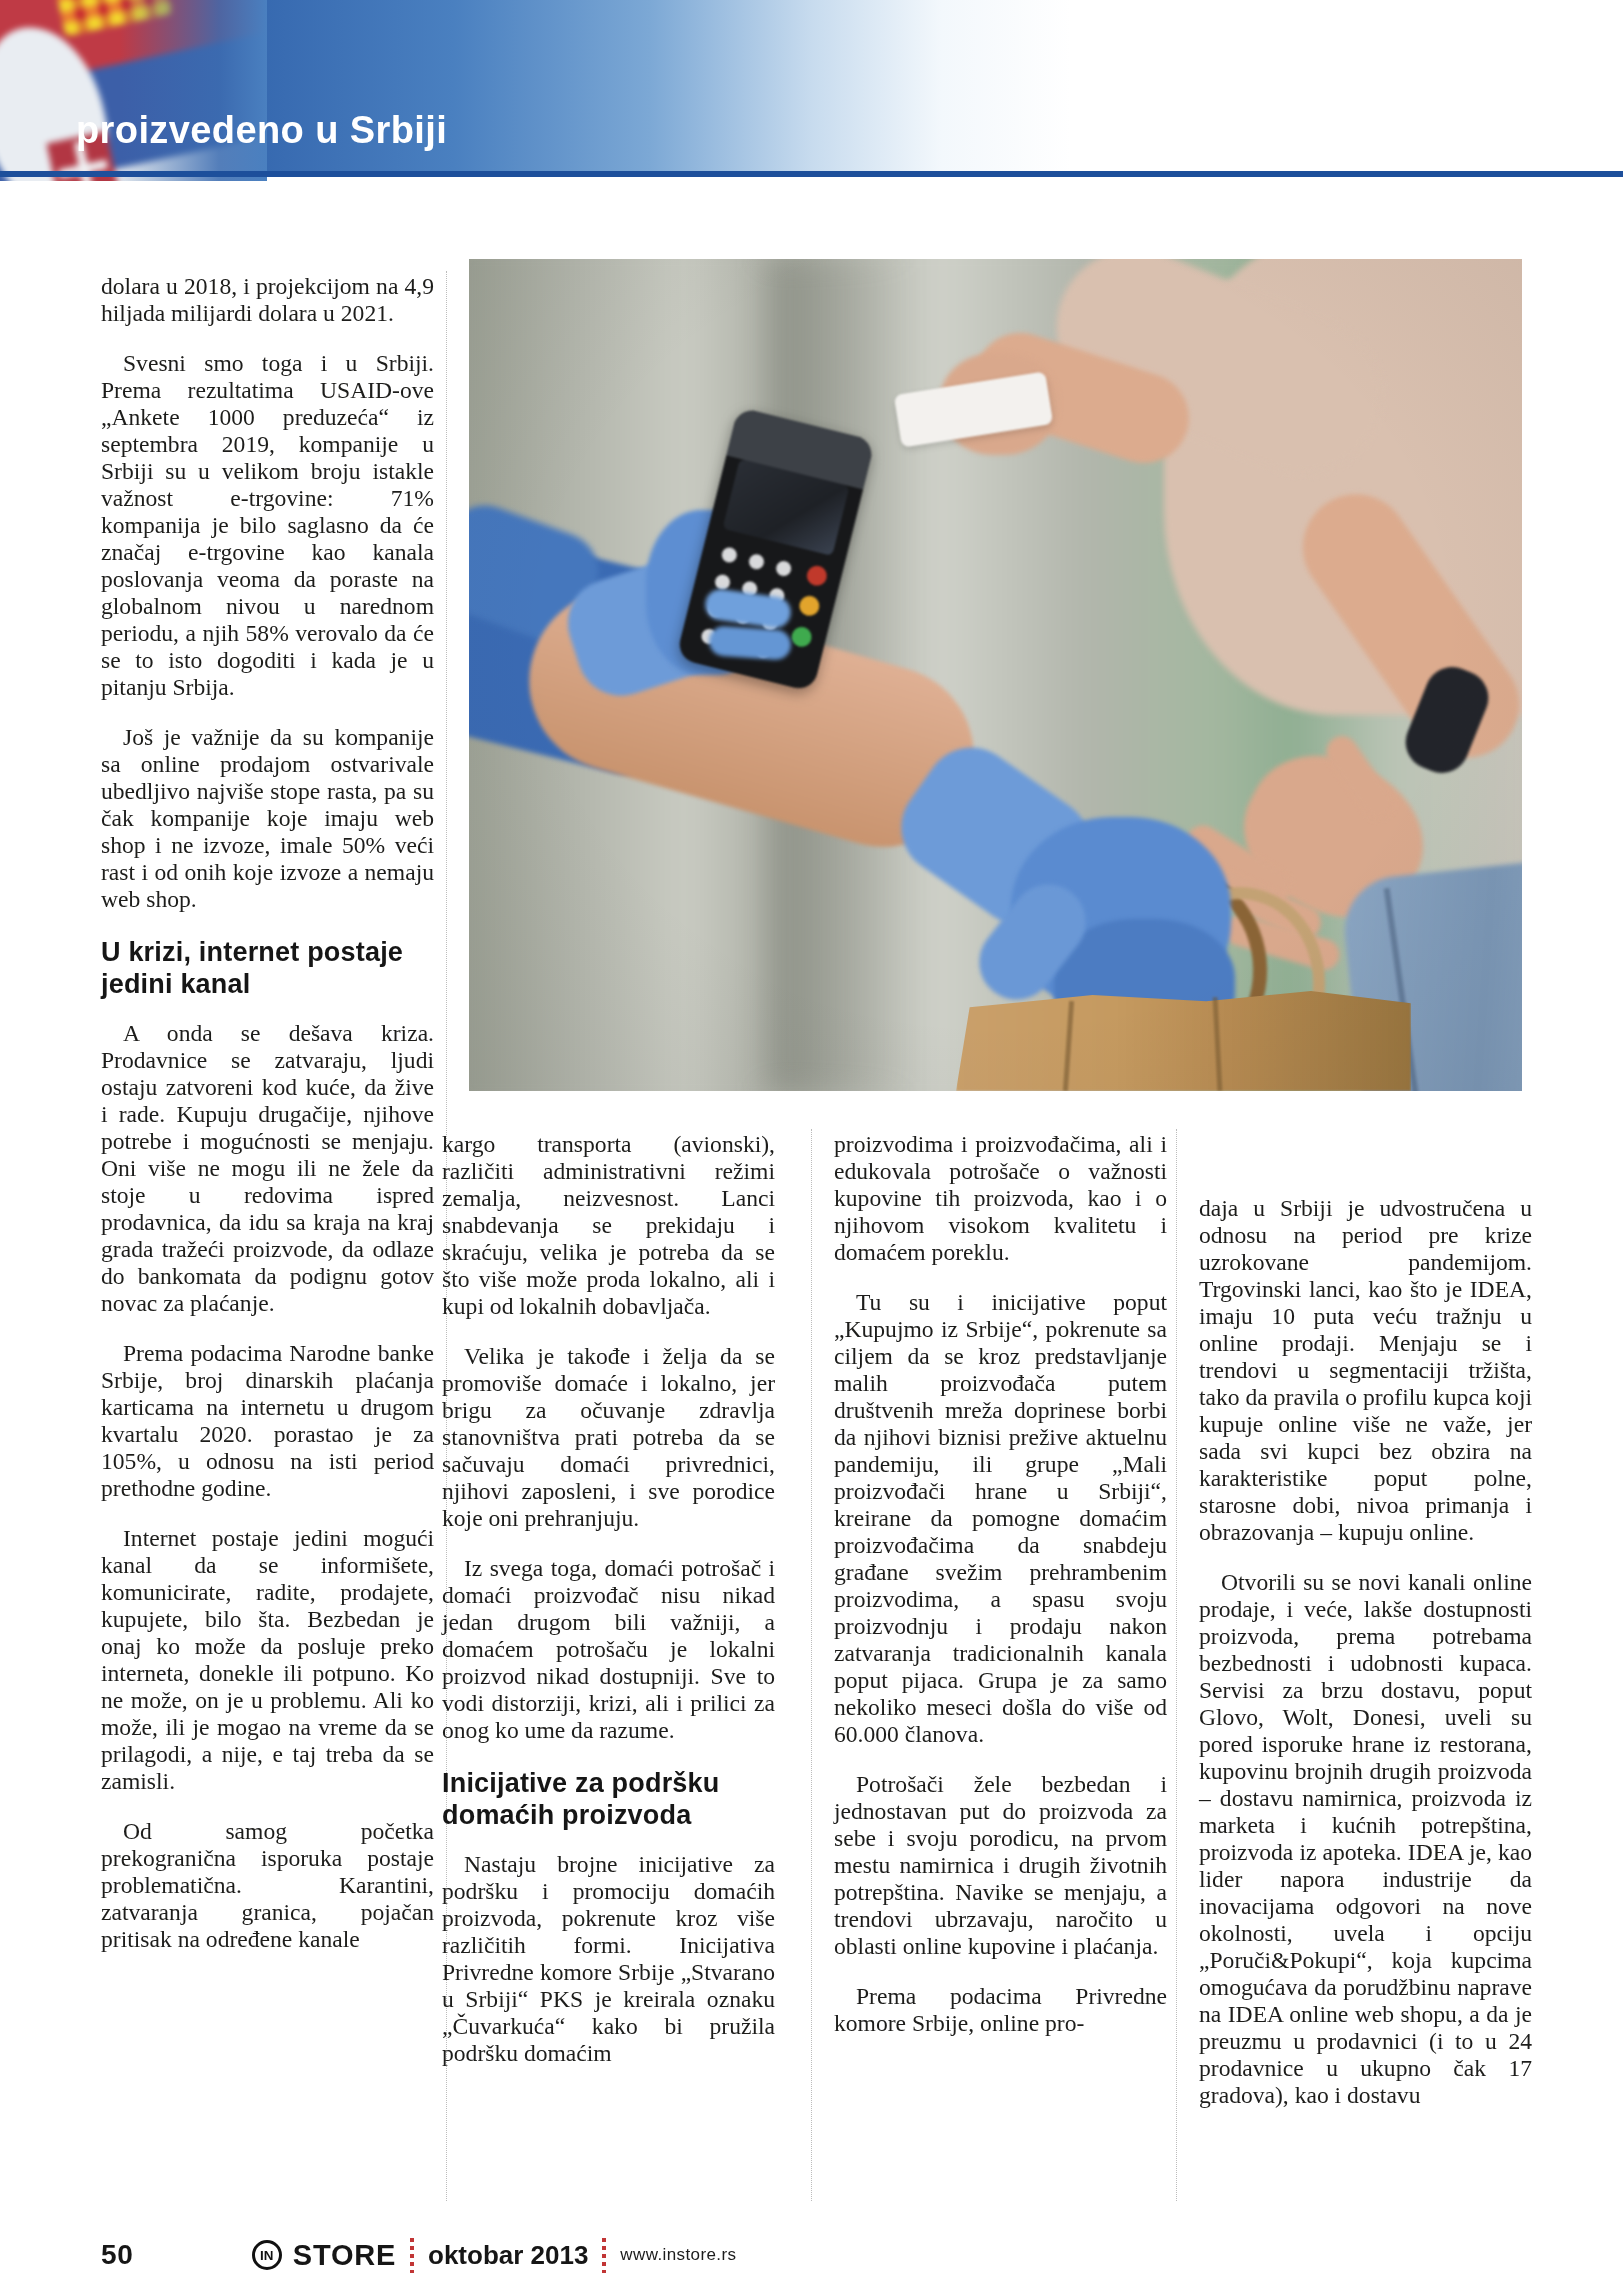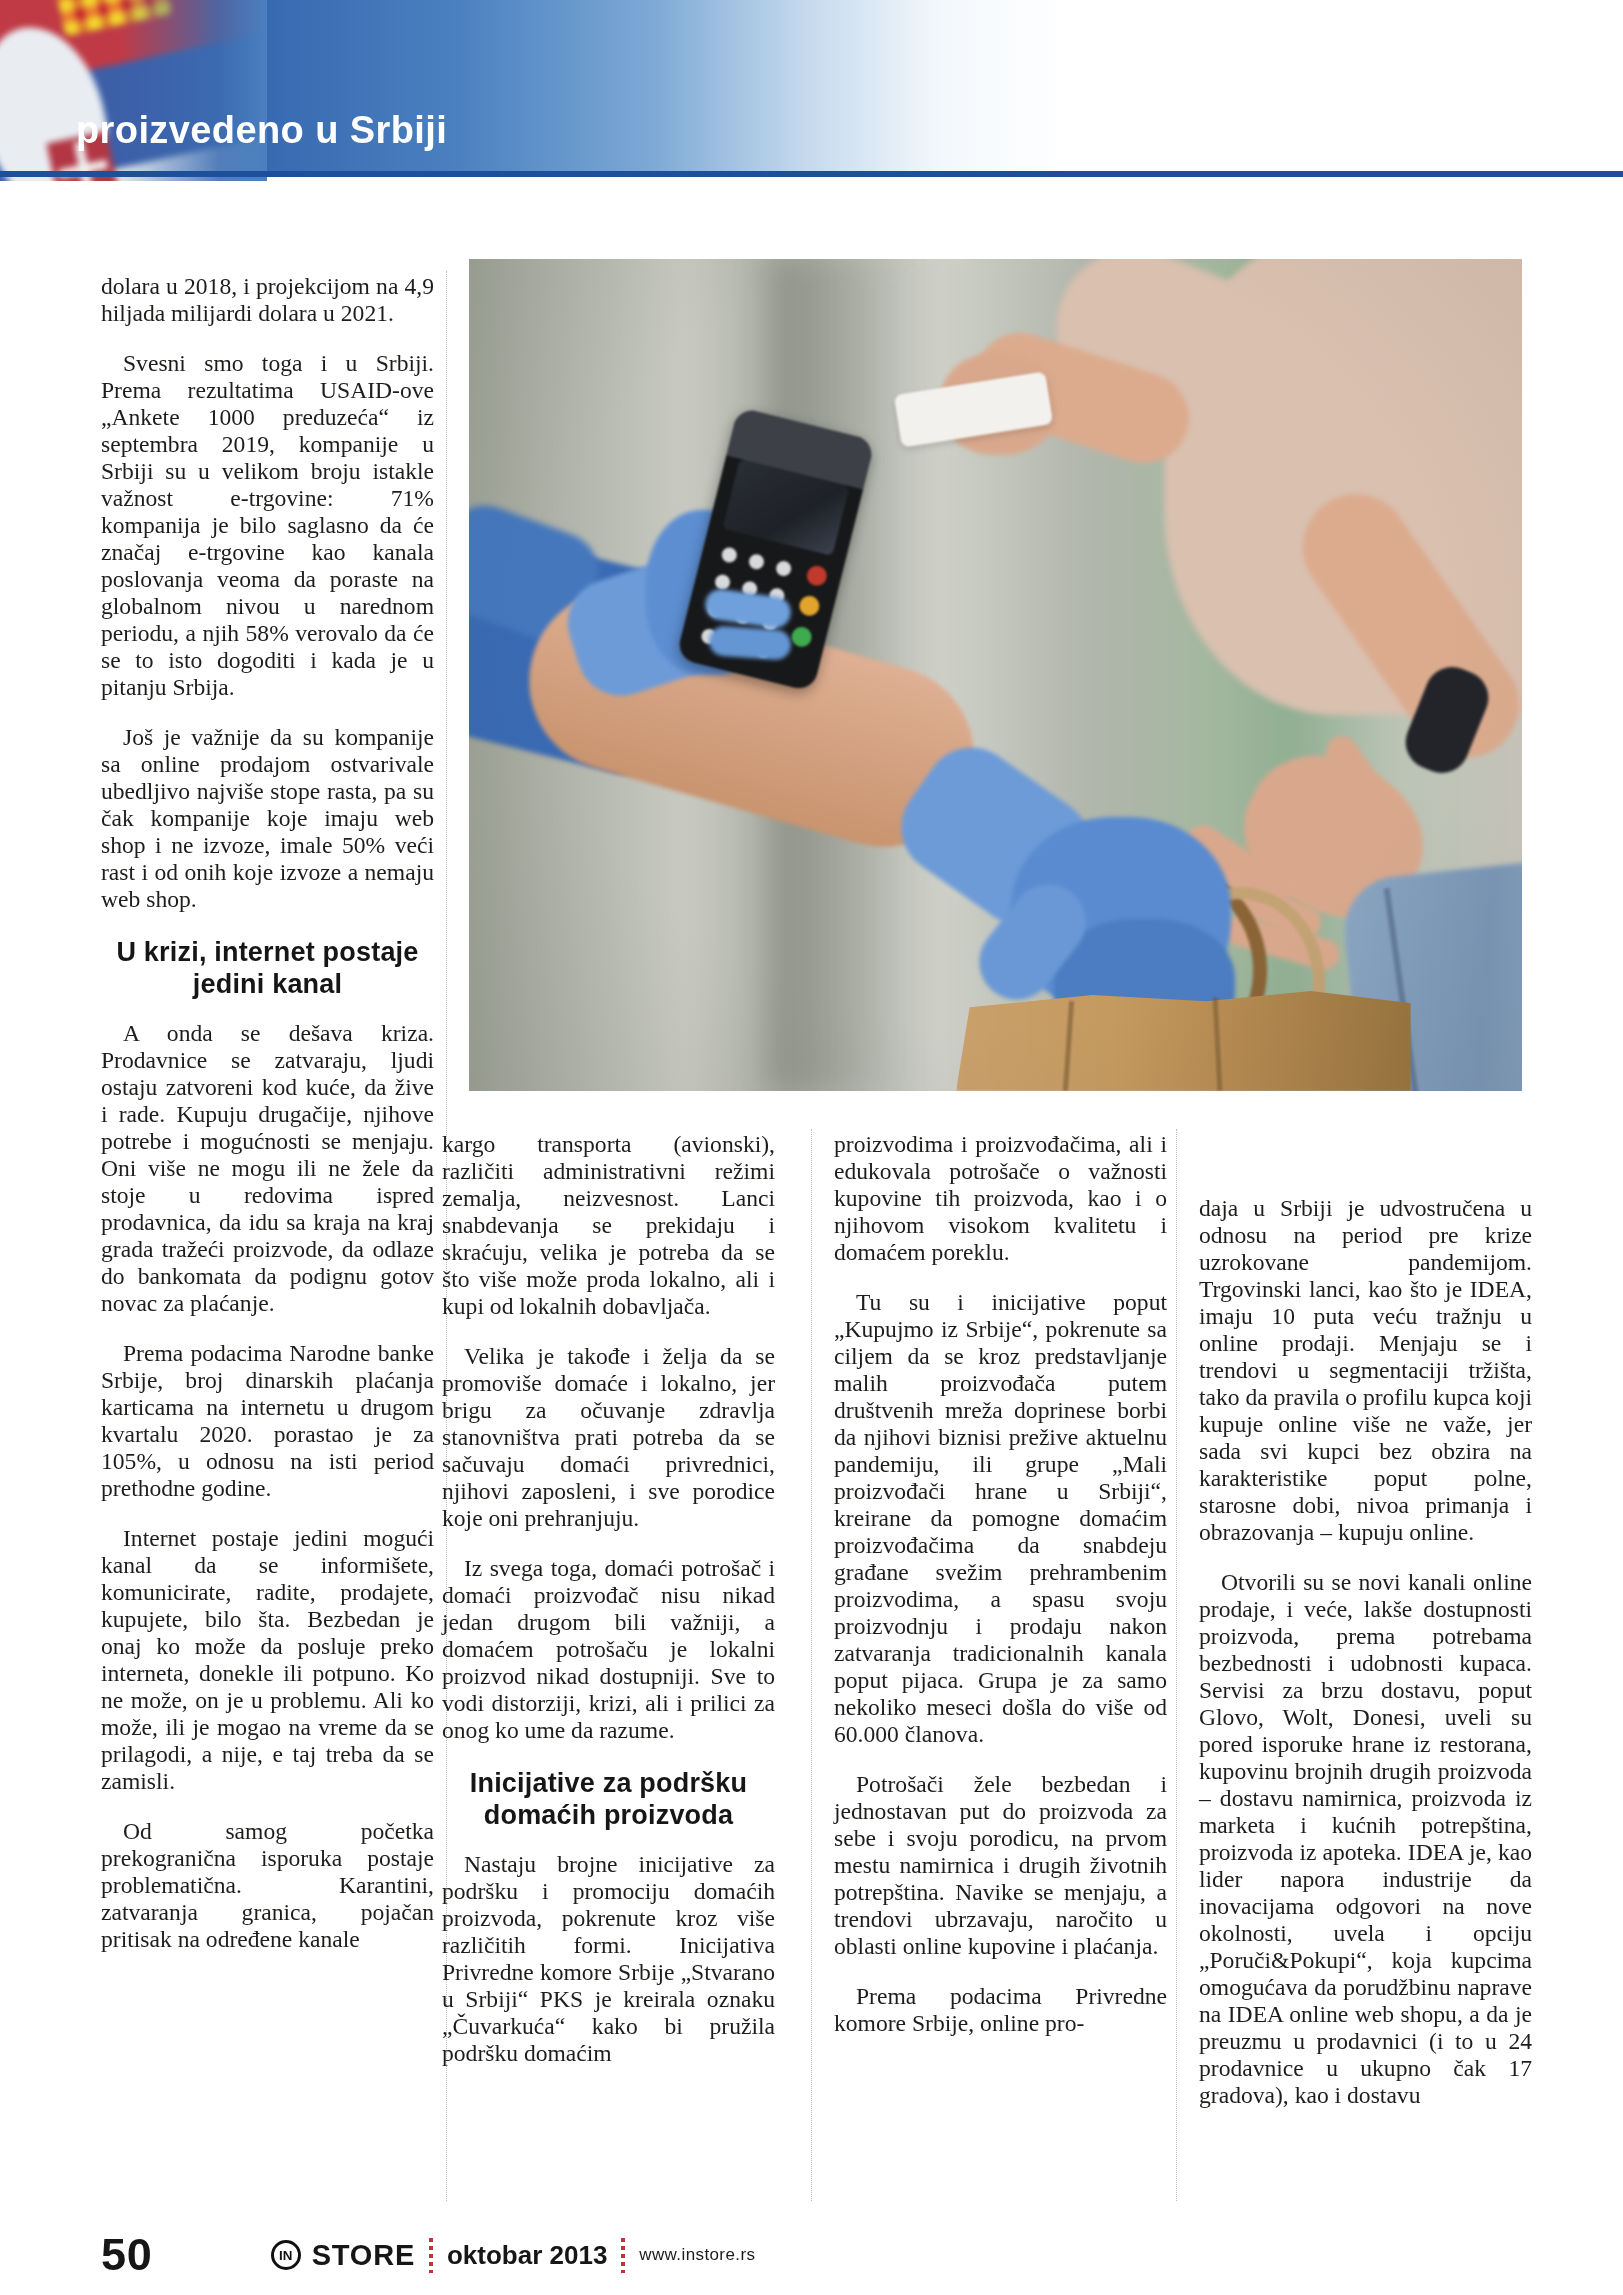--- a/index.html
+++ b/index.html
@@ -35,21 +35,21 @@
 
   
   .col{position:absolute;width:333px;color:#1d1d1b;font-size:23.6px;line-height:27px;text-align:justify;}
   #col1{left:101px;top:273px;}
   #col2{left:442px;top:1131px;}
   #col3{left:834px;top:1131px;}
   #col4{left:1199px;top:1195px;}
   .col p{margin:0 0 23px 0;text-indent:22px;}
   .col p.noindent{text-indent:0;}
   .col h3{font-family:"Liberation Sans",sans-serif;font-weight:700;font-size:27px;line-height:32px;
-          color:#161616;margin:11px 0 20.4px 0;text-align:center;letter-spacing:0.2px;}
+          color:#161616;margin:11px 0 20.4px 0;text-align:left;letter-spacing:0.2px;}
 
   
   .photo{position:absolute;left:469px;top:259px;width:1053px;height:832px;overflow:hidden;background:#b7bab0;}
   .photo *{position:absolute;}
   .ph-bg{inset:-23.6px;background:linear-gradient(90deg,#989d90 0%,#b3b6ac 12%,#c9cbc2 22%,#a6a99f 32%,#cfd1c9 45%,#b2b6ac 58%,#a3b79f 70%,#8fae92 77%,#bac4b5 86%,#cbc6bd 100%);filter:blur(12.6px);}
   .ph-bg2{left:298px;top:0;width:204px;height:832px;background:linear-gradient(90deg,rgba(120,124,114,.5),rgba(210,212,205,.0) 70%);filter:blur(14px);}
   .sweater{left:695px;top:-31px;width:408px;height:487px;background:#d9c0af;border-radius:45% 0 0 42%;filter:blur(3.1px);}
   .sweater-arm{left:581px;top:23.6px;width:338px;height:157px;background:#d9c0af;border-radius:79px;transform:rotate(22deg);filter:blur(3.1px);}
   .cust-card-arm{left:503px;top:94px;width:220px;height:90px;background:#dcab8e;border-radius:47px;transform:rotate(18deg);filter:blur(2.4px);}
   .cust-card-hand{left:471px;top:94px;width:118px;height:102px;background:#d9a88c;border-radius:46%;filter:blur(2.4px);}
@@ -89,21 +89,21 @@
   .bag-handle2{left:683px;top:628px;width:149px;height:173px;border:12.6px solid #c3a274;border-radius:50%;border-bottom-color:transparent;transform:rotate(4deg);filter:blur(1.6px);}
   .bag{left:487px;top:730px;width:455px;height:102px;background:linear-gradient(90deg,#caa06b 0%,#c59a60 35%,#b78b52 60%,#9a763f 100%);filter:blur(1.2px);
        clip-path:polygon(3% 18%,30% 6%,55% 12%,78% 2%,100% 14%,100% 100%,0 100%);}
   .bag-line{left:597px;top:742px;width:4.7px;height:90px;background:rgba(110,82,44,.55);transform:rotate(4deg);filter:blur(0.8px);}
   .bag-line2{left:746px;top:738px;width:4.7px;height:94px;background:rgba(110,82,44,.5);transform:rotate(-3deg);filter:blur(0.8px);}
   .ph-vignette{inset:0;background:radial-gradient(ellipse at 50% 45%,rgba(255,255,255,0) 60%,rgba(40,40,40,.07) 100%);}
 
   
   .footer{position:absolute;left:101px;top:2233px;width:1429px;height:44px;display:flex;align-items:center;
           font-family:"Liberation Sans",sans-serif;color:#161616;}
-  .page-num{font-weight:700;font-size:45px;letter-spacing:0.8px;}
+  .page-num{font-weight:700;font-size:28px;letter-spacing:0.8px;}
   .brand{display:flex;align-items:center;margin-left:118px;}
   .logo-circle{width:30px;height:30px;border:3.1px solid #111;border-radius:50%;display:flex;align-items:center;justify-content:center;
                font-weight:700;font-size:13.4px;letter-spacing:0;color:#111;box-sizing:border-box;}
   .logo-store{font-weight:700;font-size:29px;letter-spacing:0.8px;margin-left:11px;}
   .red-dots{width:3.9px;height:35px;margin:0 14px;
     background:repeating-linear-gradient(180deg,#c13535 0 3.9px,rgba(0,0,0,0) 3.9px 7.9px);}
   .issue{font-weight:700;font-size:26px;}
   .site{font-weight:400;font-size:17px;color:#1c1c1c;letter-spacing:0.4px;}
 </style>
 </head>

